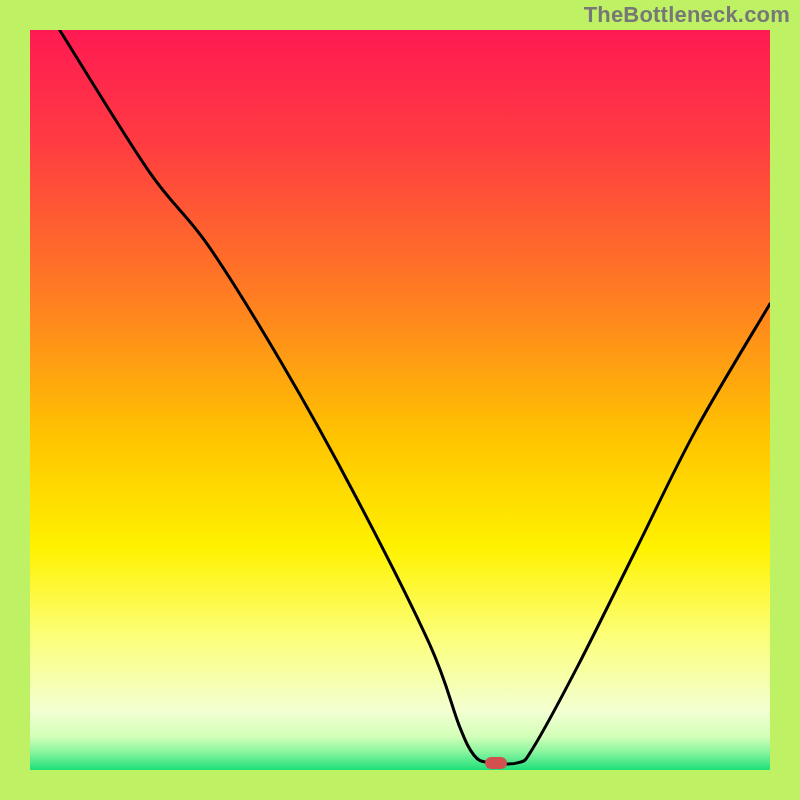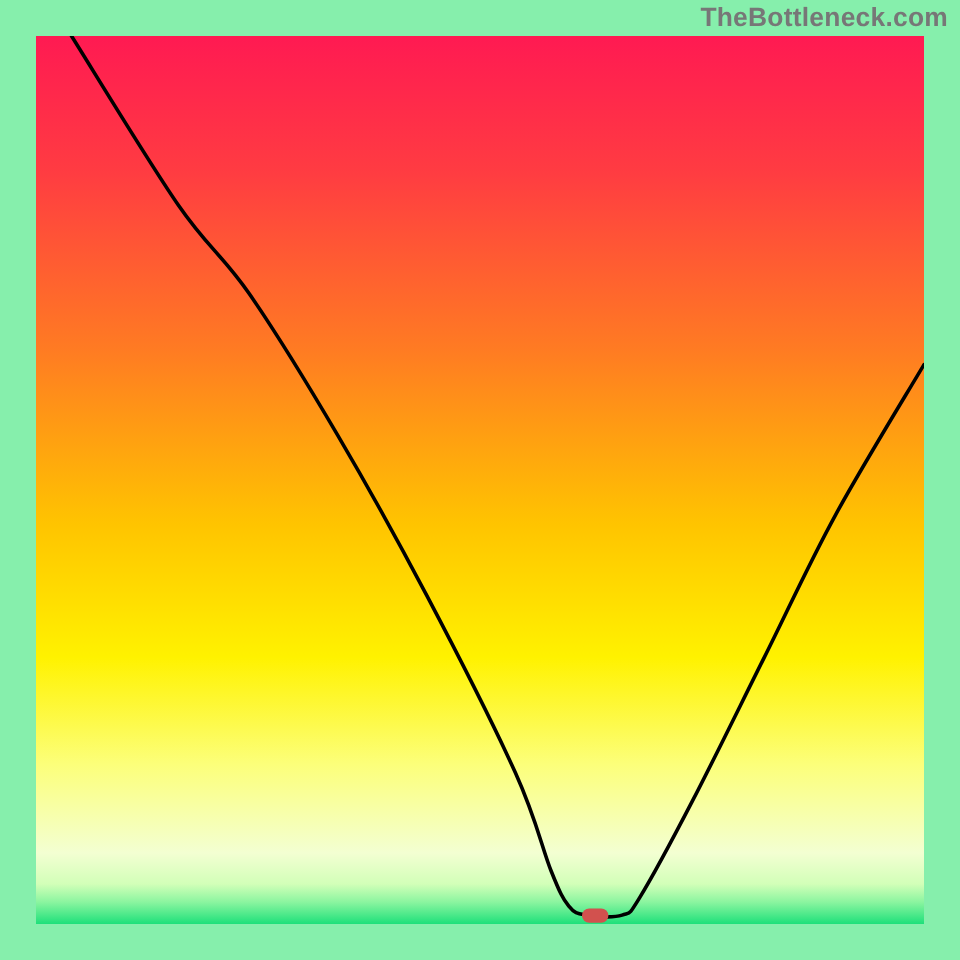--- a/index.html
+++ b/index.html
@@ -7,21 +7,21 @@
     padding: 0;
     width: 800px;
     height: 800px;
     background: #000;
     overflow: hidden;
   }
   .frame {
     position: relative;
     width: 800px;
     height: 800px;
-    background: #86efac;
+    background: #bef264;
   }
   .watermark {
     position: absolute;
     top: 2px;
     right: 10px;
     font-family: Arial, Helvetica, sans-serif;
     font-size: 22px;
     font-weight: bold;
     color: #777;
     letter-spacing: 0.2px;

